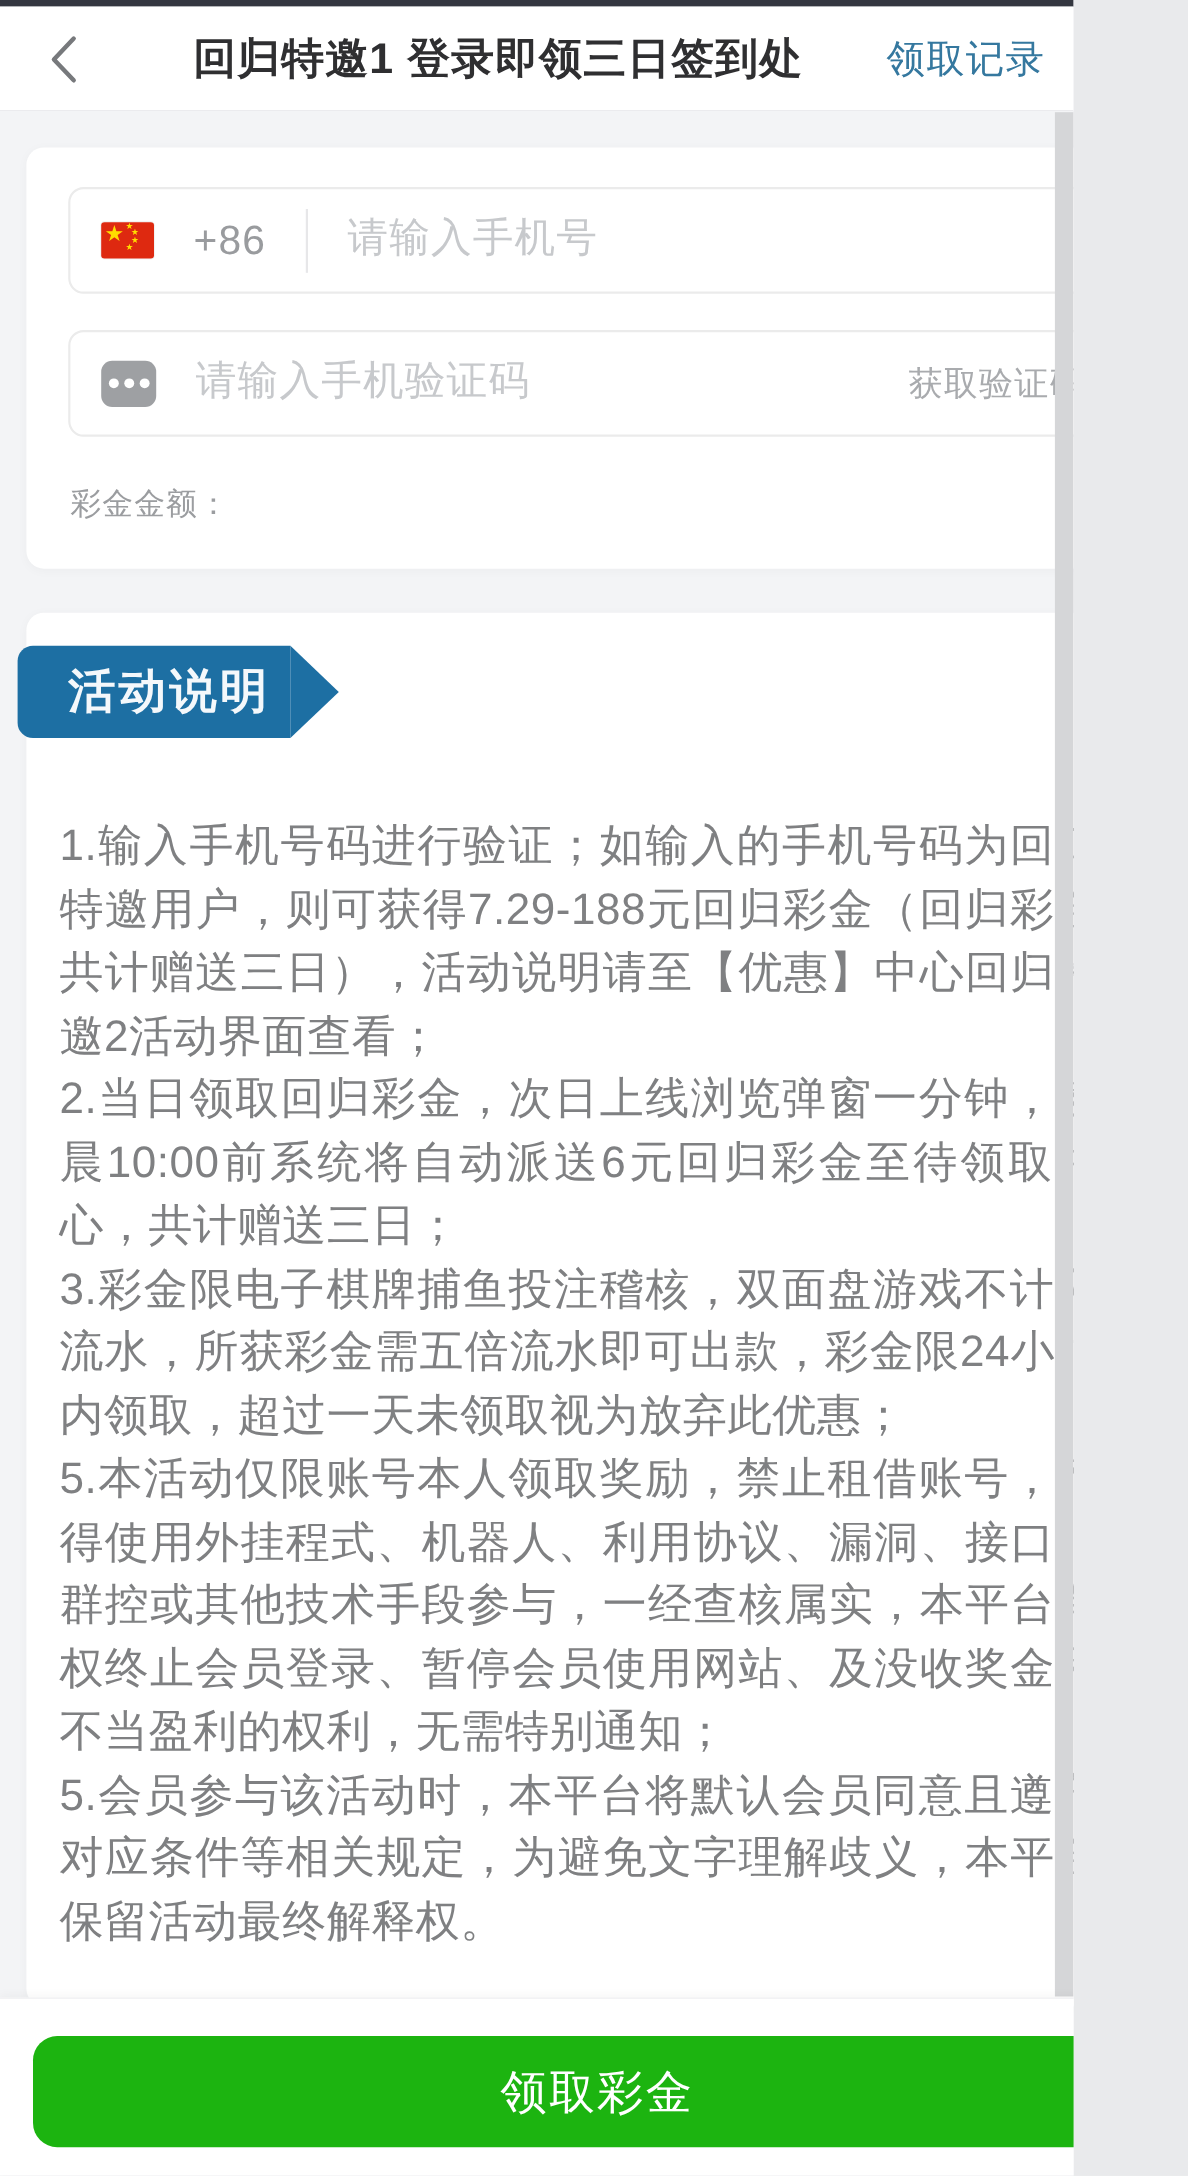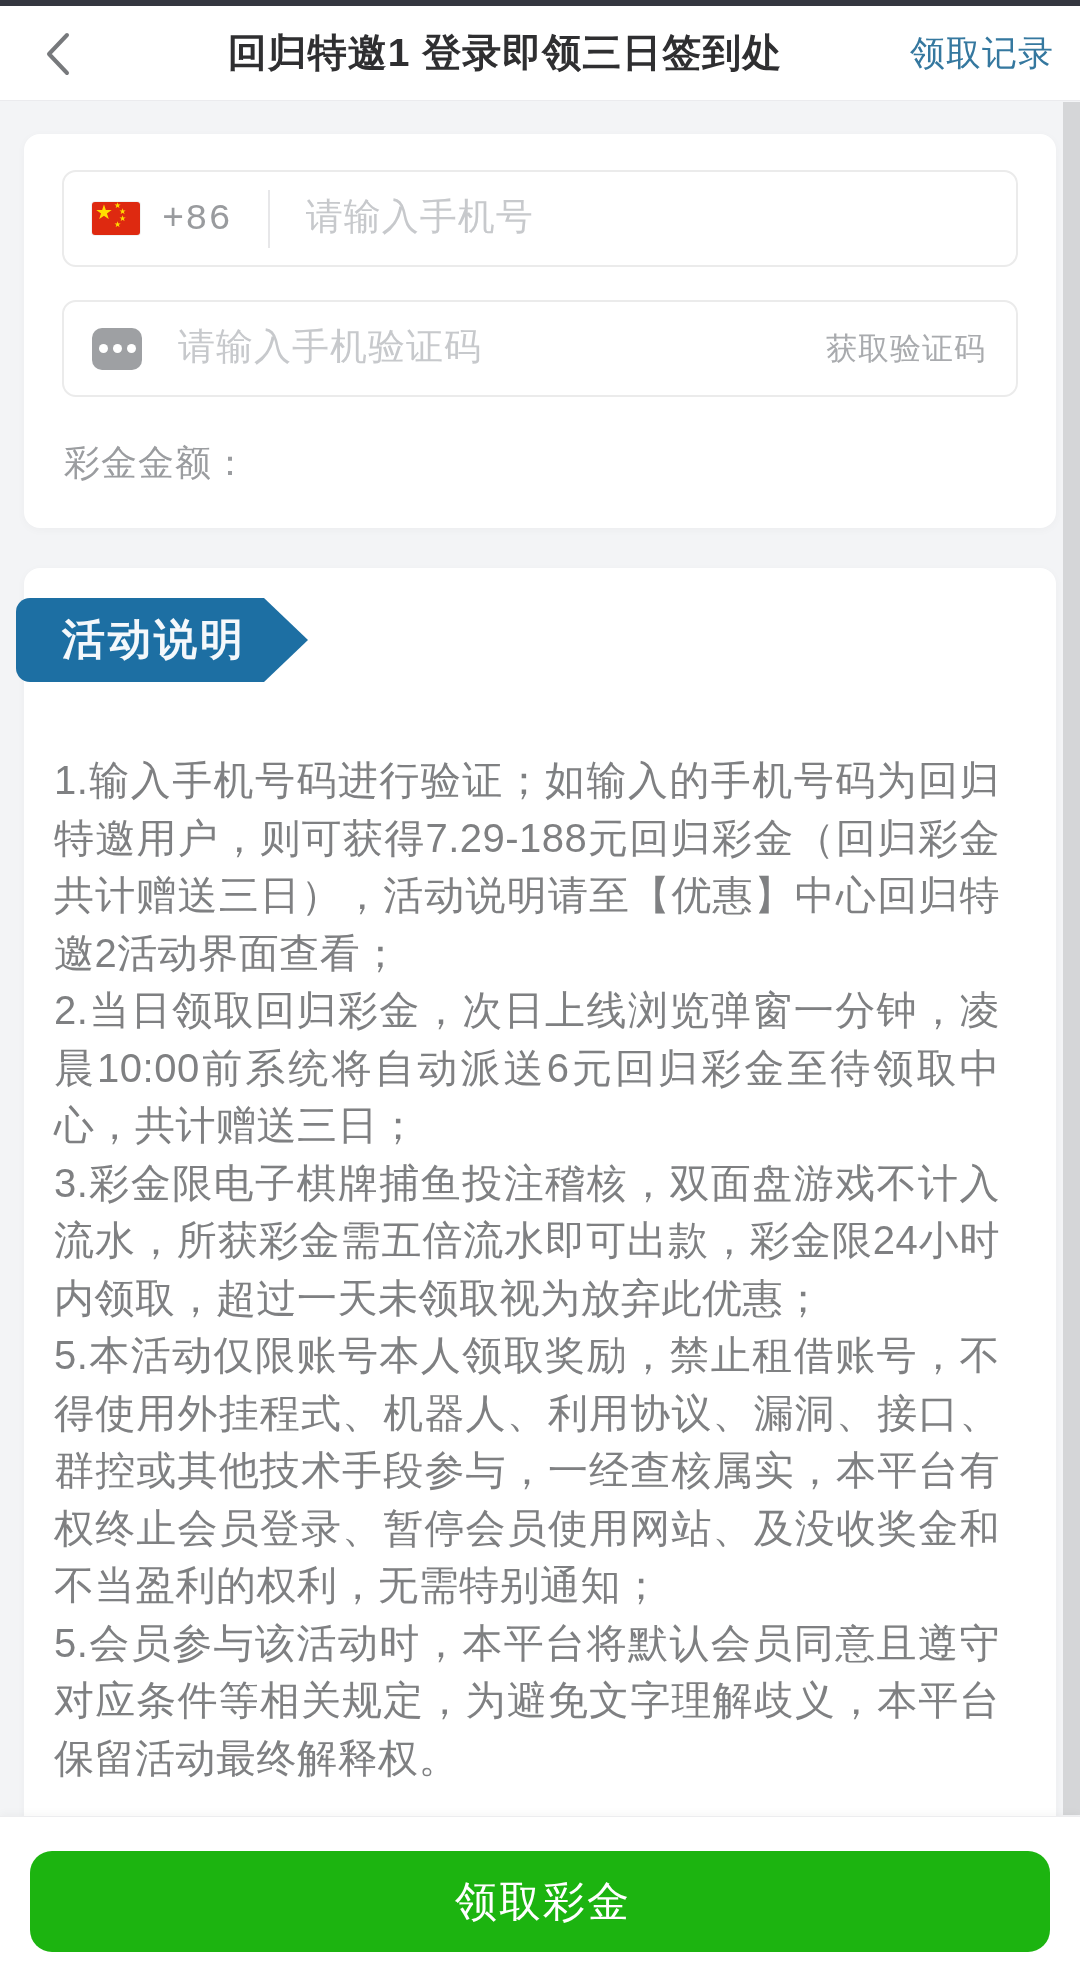--- a/index.html
+++ b/index.html
@@ -1,18 +1,18 @@
 <!DOCTYPE html>
 <html style="--link-teal: #35789f; --ribbon-blue: #1d6fa3; --bonus-orange: #e6a23c; --button-green: #1cb410; --flag-red: #de2910; --flag-star-yellow: #ffde00;"><head>
 <meta charset="utf-8">
 <style>
   html,body { margin:0; padding:0; background:#e9eaec; }
   * { box-sizing:border-box; }
   .screen {
-    position:relative; width:1080px; height:1978px; overflow:hidden;
+    position:relative; width:976px; height:1978px; overflow:hidden;
     background:#f3f4f6;
     font-family:"Liberation Sans", sans-serif;
   }
   
   .statusbar { position:absolute; top:0; left:0; width:100%; height:6px; background:#343740; }
   
   .header {
     position:absolute; top:6px; left:0; width:100%; height:95px; background:#ffffff;
     border-bottom:1px solid #ebebee; display:flex; align-items:center;
   }
@@ -39,36 +39,36 @@
   }
   .input-box + .input-box { margin-top:33px; }
   
   .country { display:flex; align-items:center; cursor:pointer; }
   .flag { position:relative; width:48px; height:33px; background:var(--flag-red,#de2910); border-radius:3px; overflow:hidden; flex:none; box-shadow:0 0 0 1px rgba(0,0,0,0.05); }
   .flag .big  { position:absolute; left:3px; top:-2px;  font-size:20px; color:var(--flag-star-yellow,#ffde00); }
   .flag .s1 { position:absolute; left:22px; top:-1px; font-size:8px; color:var(--flag-star-yellow,#ffde00); }
   .flag .s2 { position:absolute; left:27px; top:5px;  font-size:8px; color:var(--flag-star-yellow,#ffde00); }
   .flag .s3 { position:absolute; left:27px; top:12px; font-size:8px; color:var(--flag-star-yellow,#ffde00); }
   .flag .s4 { position:absolute; left:22px; top:18px; font-size:8px; color:var(--flag-star-yellow,#ffde00); }
-  .ccode { font-size:37px; color:#999b9e; margin-left:22px; letter-spacing:1px;font-family:Liberation Mono, monospace; }
+  .ccode { font-size:37px; color:#999b9e; margin-left:36px; letter-spacing:1px; }
   .vdivider { width:2px; height:58px; background:#e7e7e9; margin:0 0 0 36px; flex:none; }
   .input-box input {
     border:none; outline:none; background:transparent; flex:1; min-width:0;
     font-size:37px; color:#333; margin-left:34px; font-family:Liberation Mono, monospace; letter-spacing:1px;
   }
   .input-box input::placeholder { color:#c7c9cc; }
   
   .code-icon {
     width:50px; height:42px; border-radius:10px; background:#9ea0a3;
     display:flex; align-items:center; justify-content:center; gap:5px; flex:none;
   }
   .code-icon i { width:9px; height:9px; border-radius:50%; background:#ffffff; }
   .getcode { font-size:31px; color:#a9abae; white-space:nowrap; cursor:pointer; flex:none; margin-left:20px; letter-spacing:1px; }
   .bonus-row { display:flex; align-items:center; margin-top:42px; padding-left:2px; }
-  .bonus-label { font-size:36px; color:#9b9da0; letter-spacing:1px; }
+  .bonus-label { font-size:28px; color:#9b9da0; letter-spacing:1px; }
   .bonus-value { font-size:37px; color:var(--bonus-orange,#e6a23c); margin-left:10px; letter-spacing:1px; }
   
   .card.rules-card { margin-top:40px; padding:30px 0 48px 0; }
   .ribbon {
     position:relative; left:-8px; width:248px; height:84px;
     background:var(--ribbon-blue,#1d6fa3); border-radius:14px 0 0 14px;
     display:flex; align-items:center; padding-left:46px;
   }
   .ribbon::after {
     content:""; position:absolute; left:100%; top:0; width:0; height:0;

